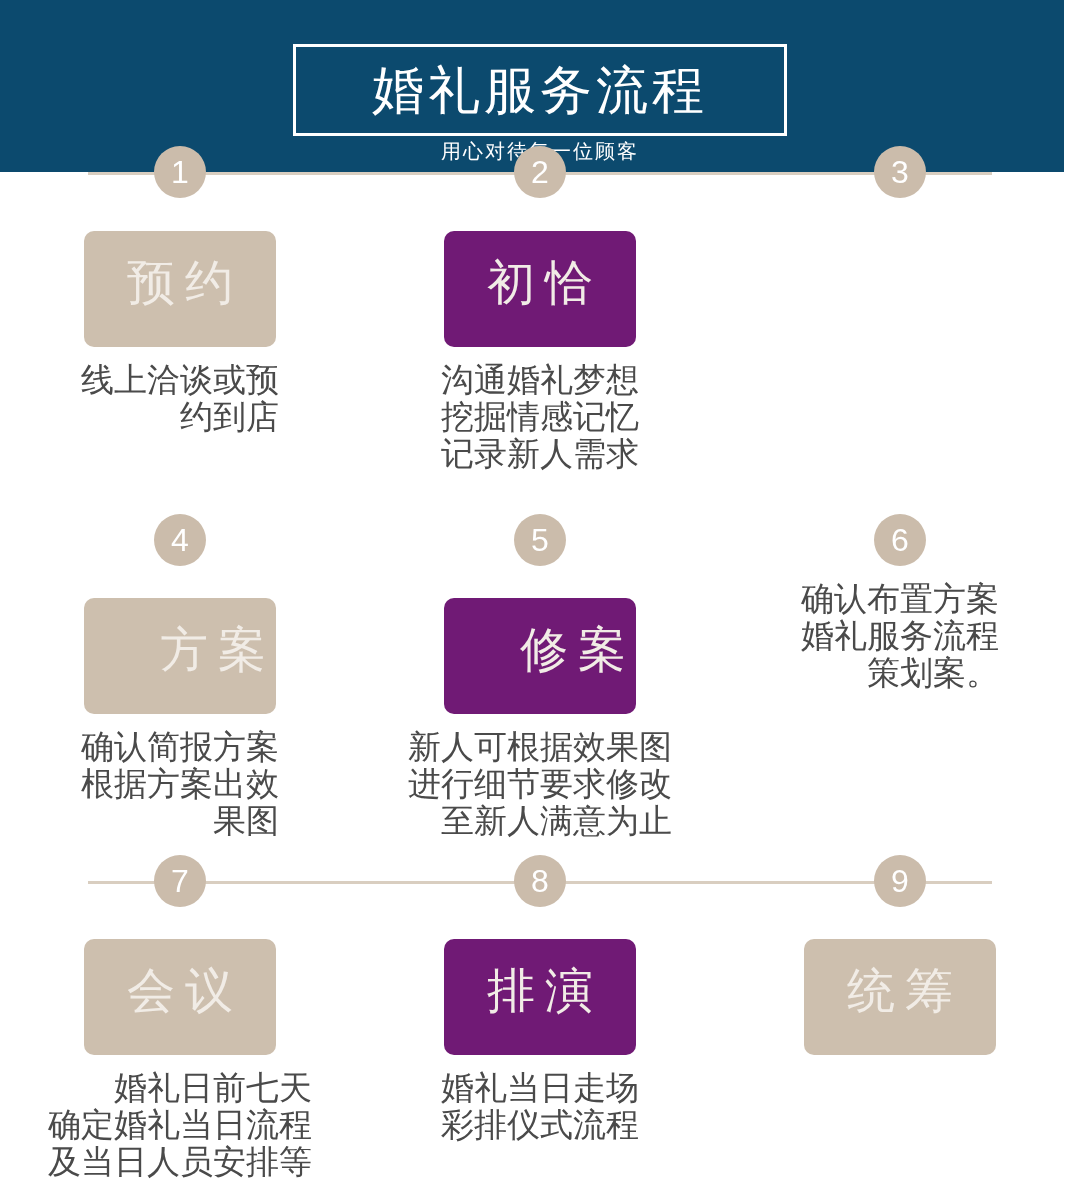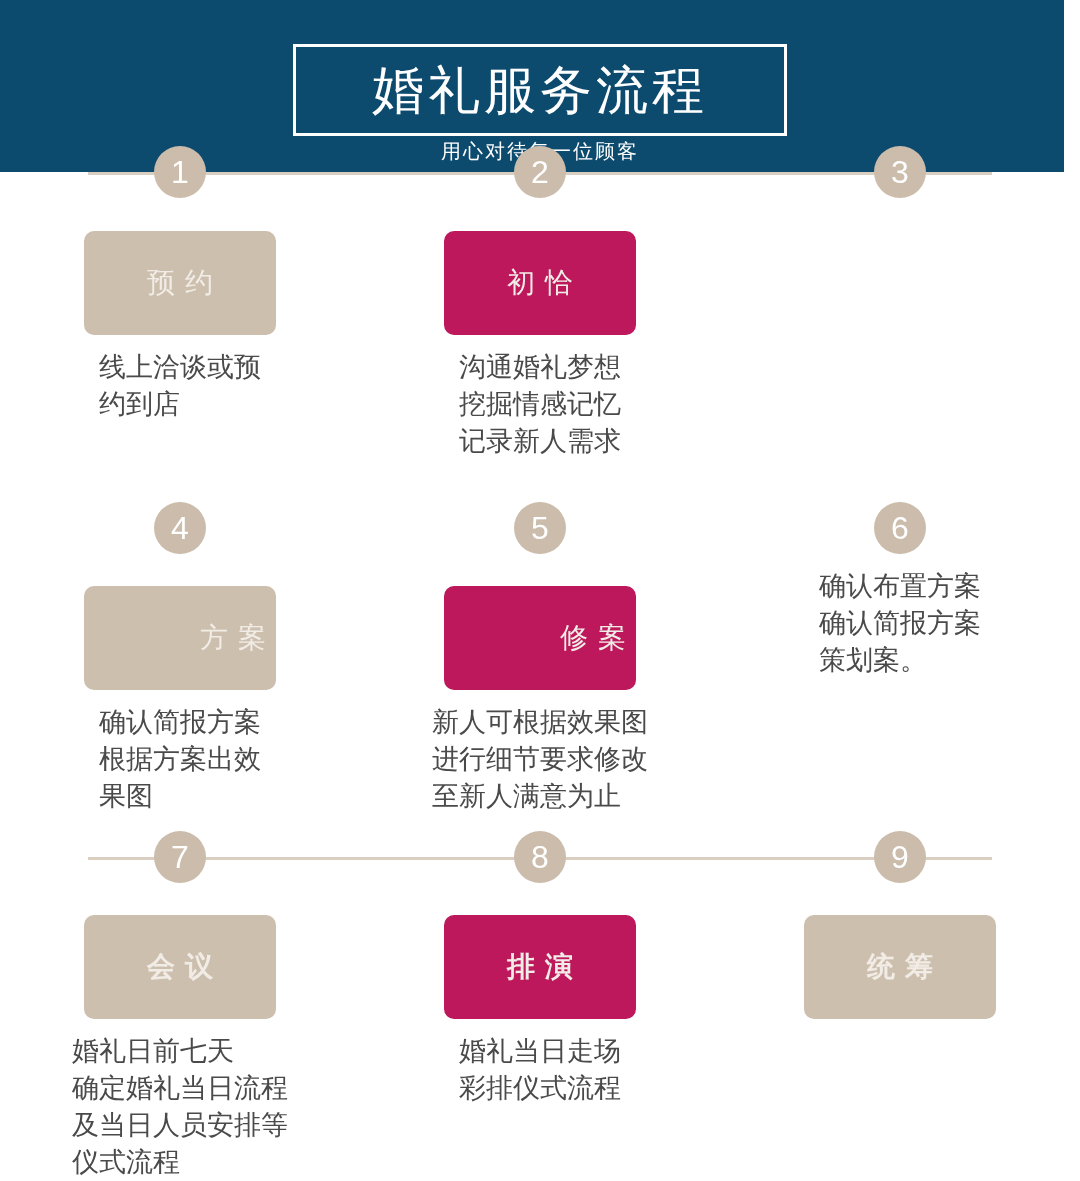--- a/index.html
+++ b/index.html
@@ -91,52 +91,52 @@
     border-radius: 50%;
     background: #cbbcab;
     color: #ffffff;
     font-size: 32px;
     line-height: 52px;
     text-align: center;
     z-index: 3;
   }
   .card {
     width: 192px;
-    height: 104px;
+    height: 116px;
     border-radius: 10px;
     background: #cdbfae;
     color: #f1ece6;
-    font-size: 28px;
+    font-size: 48px;
     line-height: 104px;
     text-align: center;
     letter-spacing: 10px;
     text-indent: 10px;
     box-sizing: border-box;
   }
   .card.light {
-    background: #be185d;
+    background: #701a75;
   }
   .desc {
     margin-top: 14px;
-    font-size: 27px;
+    font-size: 33px;
     line-height: 37px;
     color: #4a4a4a;
-    text-align: left;
+    text-align: right;
     white-space: pre-line;
   }
 
   
   .row1 .badge { margin-top: -26px; }
   .row1 .card { margin-top: 33px; }
   .row2 { margin-top: 42px; }
   .row2 .badge { margin-top: 0; }
   .row2 .card { margin-top: 32px; text-align: right; }
   .row3 { margin-top: 42px; }
   .row3 .badge { margin-top: -26px; }
-  .row3 .card { margin-top: 32px; font-weight: bold; }
+  .row3 .card { margin-top: 32px; }
 </style>
 </head>
 <body>
 
 <div class="header">
   <div class="title-box">
     <div class="title-text">婚礼服务流程</div>
   </div>
   <div class="subtitle">用心对待每一位顾客</div>
 </div>
@@ -177,21 +177,21 @@
       <div class="col">
         <div class="badge">5</div>
         <div class="card light">修案</div>
         <div class="desc">新人可根据效果图
 进行细节要求修改
 至新人满意为止</div>
       </div>
       <div class="col">
         <div class="badge">6</div>
         <div class="desc">确认布置方案
-确认简报方案
+婚礼服务流程
 策划案。</div>
       </div>
     </div>
   </div>
 
   <div class="row row3">
     <div class="row-line"></div>
     <div class="cols">
       <div class="col">
         <div class="badge">7</div>

